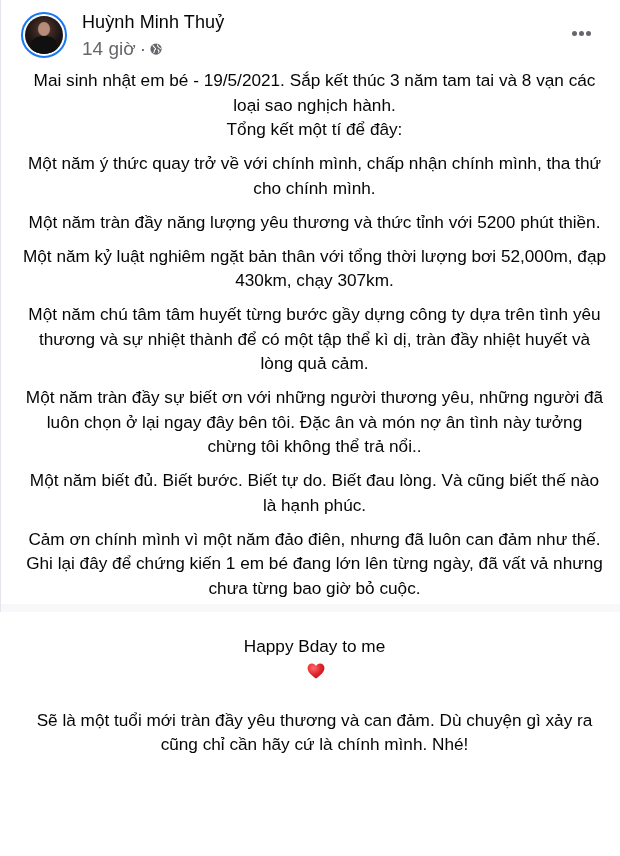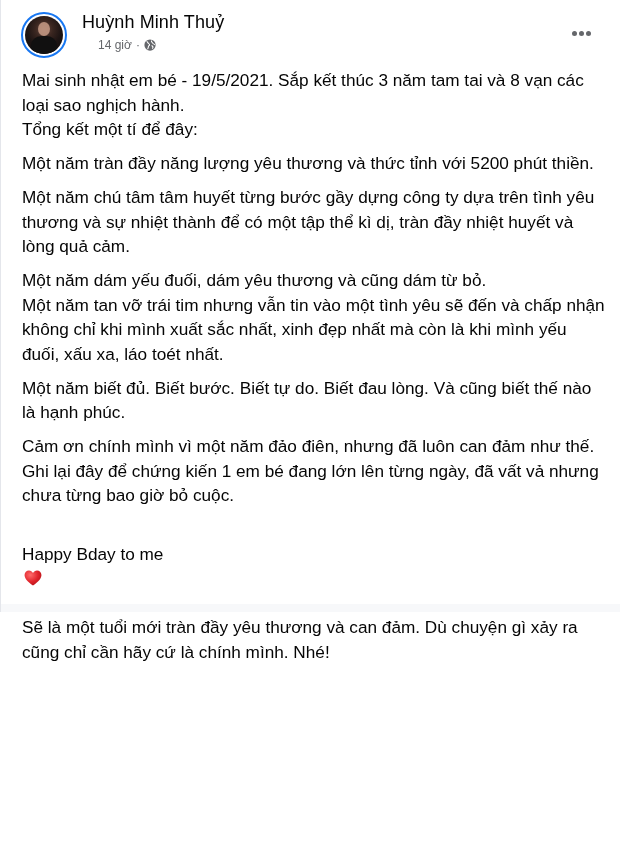--- a/index.html
+++ b/index.html
@@ -78,23 +78,23 @@
       left: 81px;
       top: 12px;
       font-size: 18px;
       font-weight: 400;
       color: #050505;
       letter-spacing: 0.1px;
       white-space: nowrap;
     }
     .meta {
       position: absolute;
-      left: 97px;
+      left: 81px;
       top: 38px;
-      font-size: 12px;
+      font-size: 19px;
       color: #65676b;
       display: flex;
       align-items: center;
       white-space: nowrap;
     }
     .meta .dot {
       margin: 0 4px;
     }
     .globe-icon {
       display: inline-block;
@@ -124,20 +124,21 @@
       left: 21px;
       top: 68px;
       width: 585px;
       font-size: 17.2px;
       line-height: 24.5px;
       color: #050505;
     }
     .content p {
       margin: 0 0 9.5px 0;
       white-space: pre-line;
+      text-align: center;
     }
     .heart-icon {
       display: inline-block;
       width: 18px;
       height: 16px;
       vertical-align: -2px;
       margin-left: 2px;
     }
   </style>
 </head>
@@ -164,24 +165,25 @@
     <div class="more-button">
       <span></span>
       <span></span>
       <span></span>
     </div>
   </div>
 
   <div class="content">
     <p>Mai sinh nhật em bé - 19/5/2021. Sắp kết thúc 3 năm tam tai và 8 vạn các loại sao nghịch hành.
 Tổng kết một tí để đây:</p>
+    <p>Một năm ý thức quay trở về với chính mình, chấp nhận chính mình, tha thứ cho chính mình.</p>
     <p>Một năm tràn đầy năng lượng yêu thương và thức tỉnh với 5200 phút thiền.</p>
+    <p>Một năm kỷ luật nghiêm ngặt bản thân với tổng thời lượng bơi 52,000m, đạp 430km, chạy 307km.</p>
     <p>Một năm chú tâm tâm huyết từng bước gầy dựng công ty dựa trên tình yêu thương và sự nhiệt thành để có một tập thể kì dị, tràn đầy nhiệt huyết và lòng quả cảm.</p>
-    <p>Một năm dám yếu đuối, dám yêu thương và cũng dám từ bỏ.
-Một năm tan vỡ trái tim nhưng vẫn tin vào một tình yêu sẽ đến và chấp nhận không chỉ khi mình xuất sắc nhất, xinh đẹp nhất mà còn là khi mình yếu đuối, xấu xa, láo toét nhất.</p>
+    <p>Một năm tràn đầy sự biết ơn với những người thương yêu, những người đã luôn chọn ở lại ngay đây bên tôi. Đặc ân và món nợ ân tình này tưởng chừng tôi không thể trả nổi..</p>
     <p>Một năm biết đủ. Biết bước. Biết tự do. Biết đau lòng. Và cũng biết thế nào là hạnh phúc.</p>
     <p>Cảm ơn chính mình vì một năm đảo điên, nhưng đã luôn can đảm như thế.
 Ghi lại đây để chứng kiến 1 em bé đang lớn lên từng ngày, đã vất vả nhưng chưa từng bao giờ bỏ cuộc.</p>
     <p style="margin-bottom:0">
       <span>Happy Bday to me</span>
       <svg class="heart-icon" viewBox="0 0 20 18">
         <defs>
           <radialGradient id="hg" cx="35%" cy="30%" r="75%">
             <stop offset="0%" stop-color="#ff6b6b"></stop>
             <stop offset="60%" stop-color="#e0242b"></stop>

